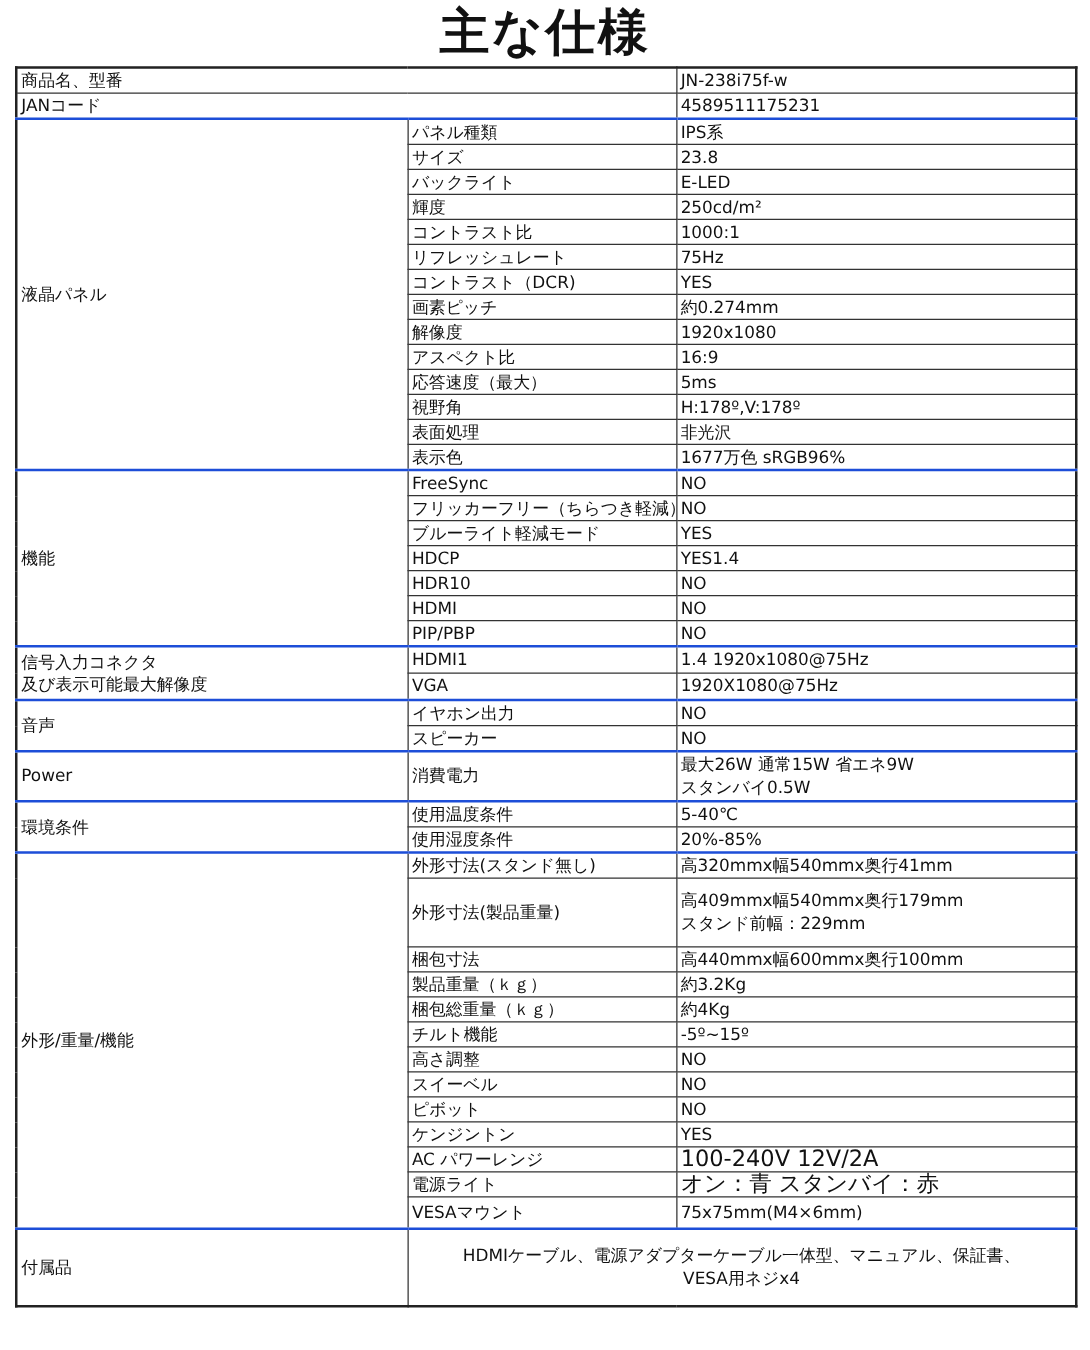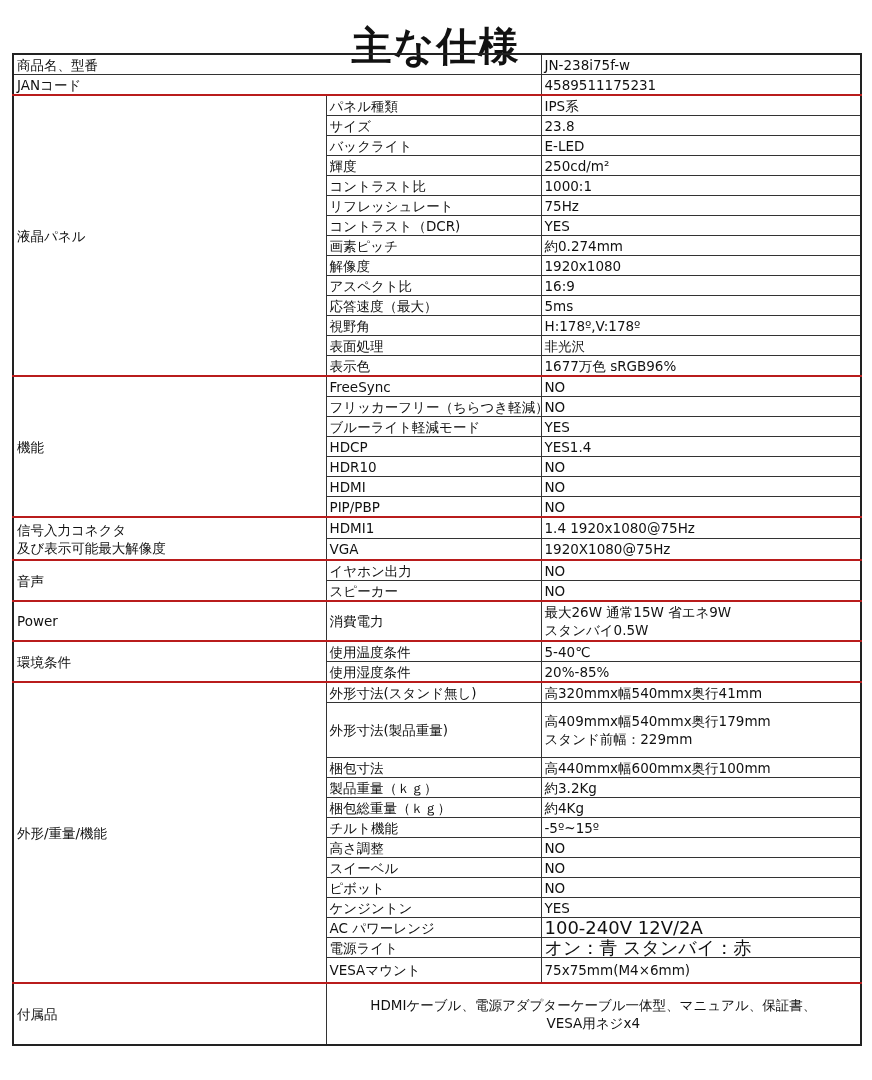--- a/index.html
+++ b/index.html
@@ -1,34 +1,34 @@
 <!DOCTYPE html>
 <html><head>
 <meta charset="utf-8">
 <style>
   html, body { margin: 0; padding: 0; background: #ffffff; }
   body { width: 872px; height: 1080px; position: relative; overflow: hidden;
          font-family: "DejaVu Sans", "Liberation Sans", sans-serif; color: #111; }
-  .title { position: absolute; top: 20px; left: 0; width: 872px; text-align: center;
+  .title { position: absolute; top: 0; left: 0; width: 872px; text-align: center;
            font-size: 40px; font-weight: bold; letter-spacing: 2px; line-height: 52px; }
   table.spec { position: absolute; top: 53px; left: 12px; width: 848px;
                border-collapse: collapse; table-layout: fixed; border: 2px solid #222; }
   table.spec td { border: 1px solid #333; padding: 0 3px; font-size: 13.5px;
                   line-height: 18px; height: 19px; white-space: nowrap; overflow: hidden;
                   vertical-align: middle; }
   td.cat { text-align: left; white-space: normal; }
   td.sub { border-left: 2px solid #222; }
   td.val { border-left: 2px solid #222; }
   td.multi { white-space: normal; line-height: 20px; border-radius: 7px; }
   td.acc { text-align: center; font-size: 15px; line-height: 24px; white-space: normal; border-radius: 22px; }
   tr.tall td { height: 38px; }
   tr.tall2 td { height: 54px; }
   tr.acc-row td { height: 60px; }
   tr.sig td { height: 20px; }
-  tr.thick td { border-top: 2px solid #b91c1c; }
+  tr.thick td { border-top: 2px solid #1d4ed8; }
 </style>
 </head>
 <body>
 
 <div class="title">主な仕様</div>
 
 <table class="spec">
   <colgroup>
     <col style="width:313px">
     <col style="width:215px">

